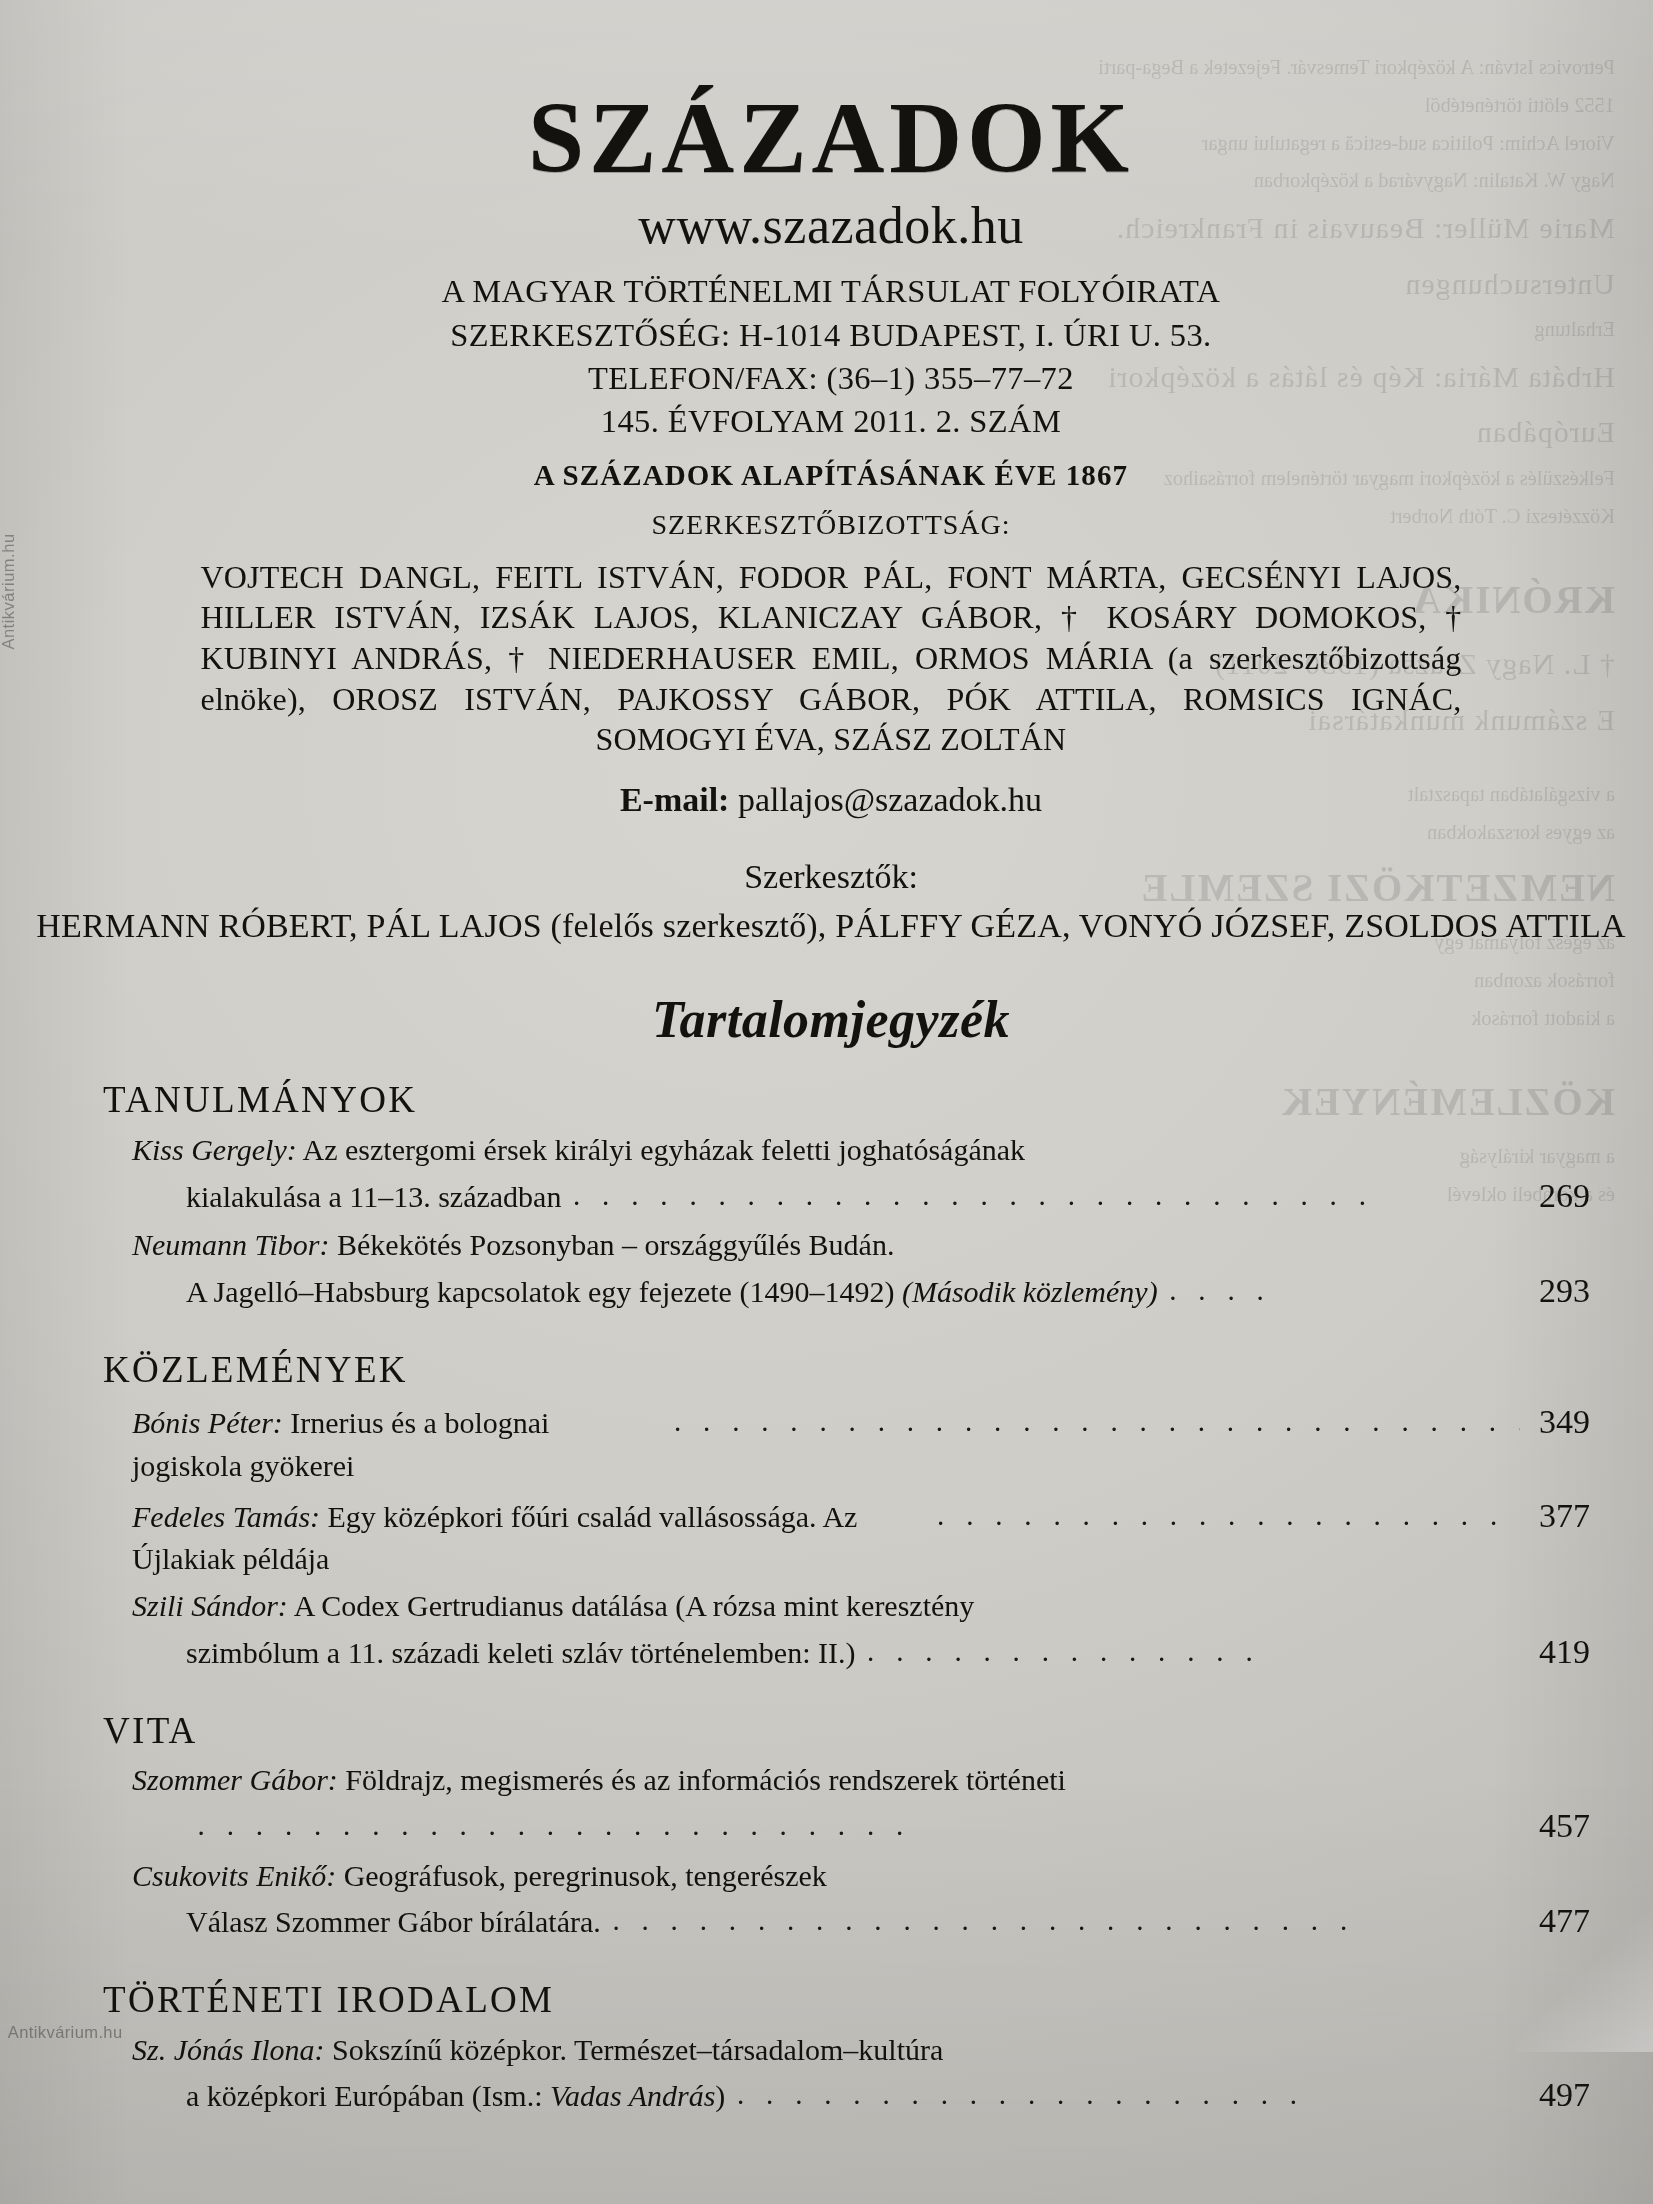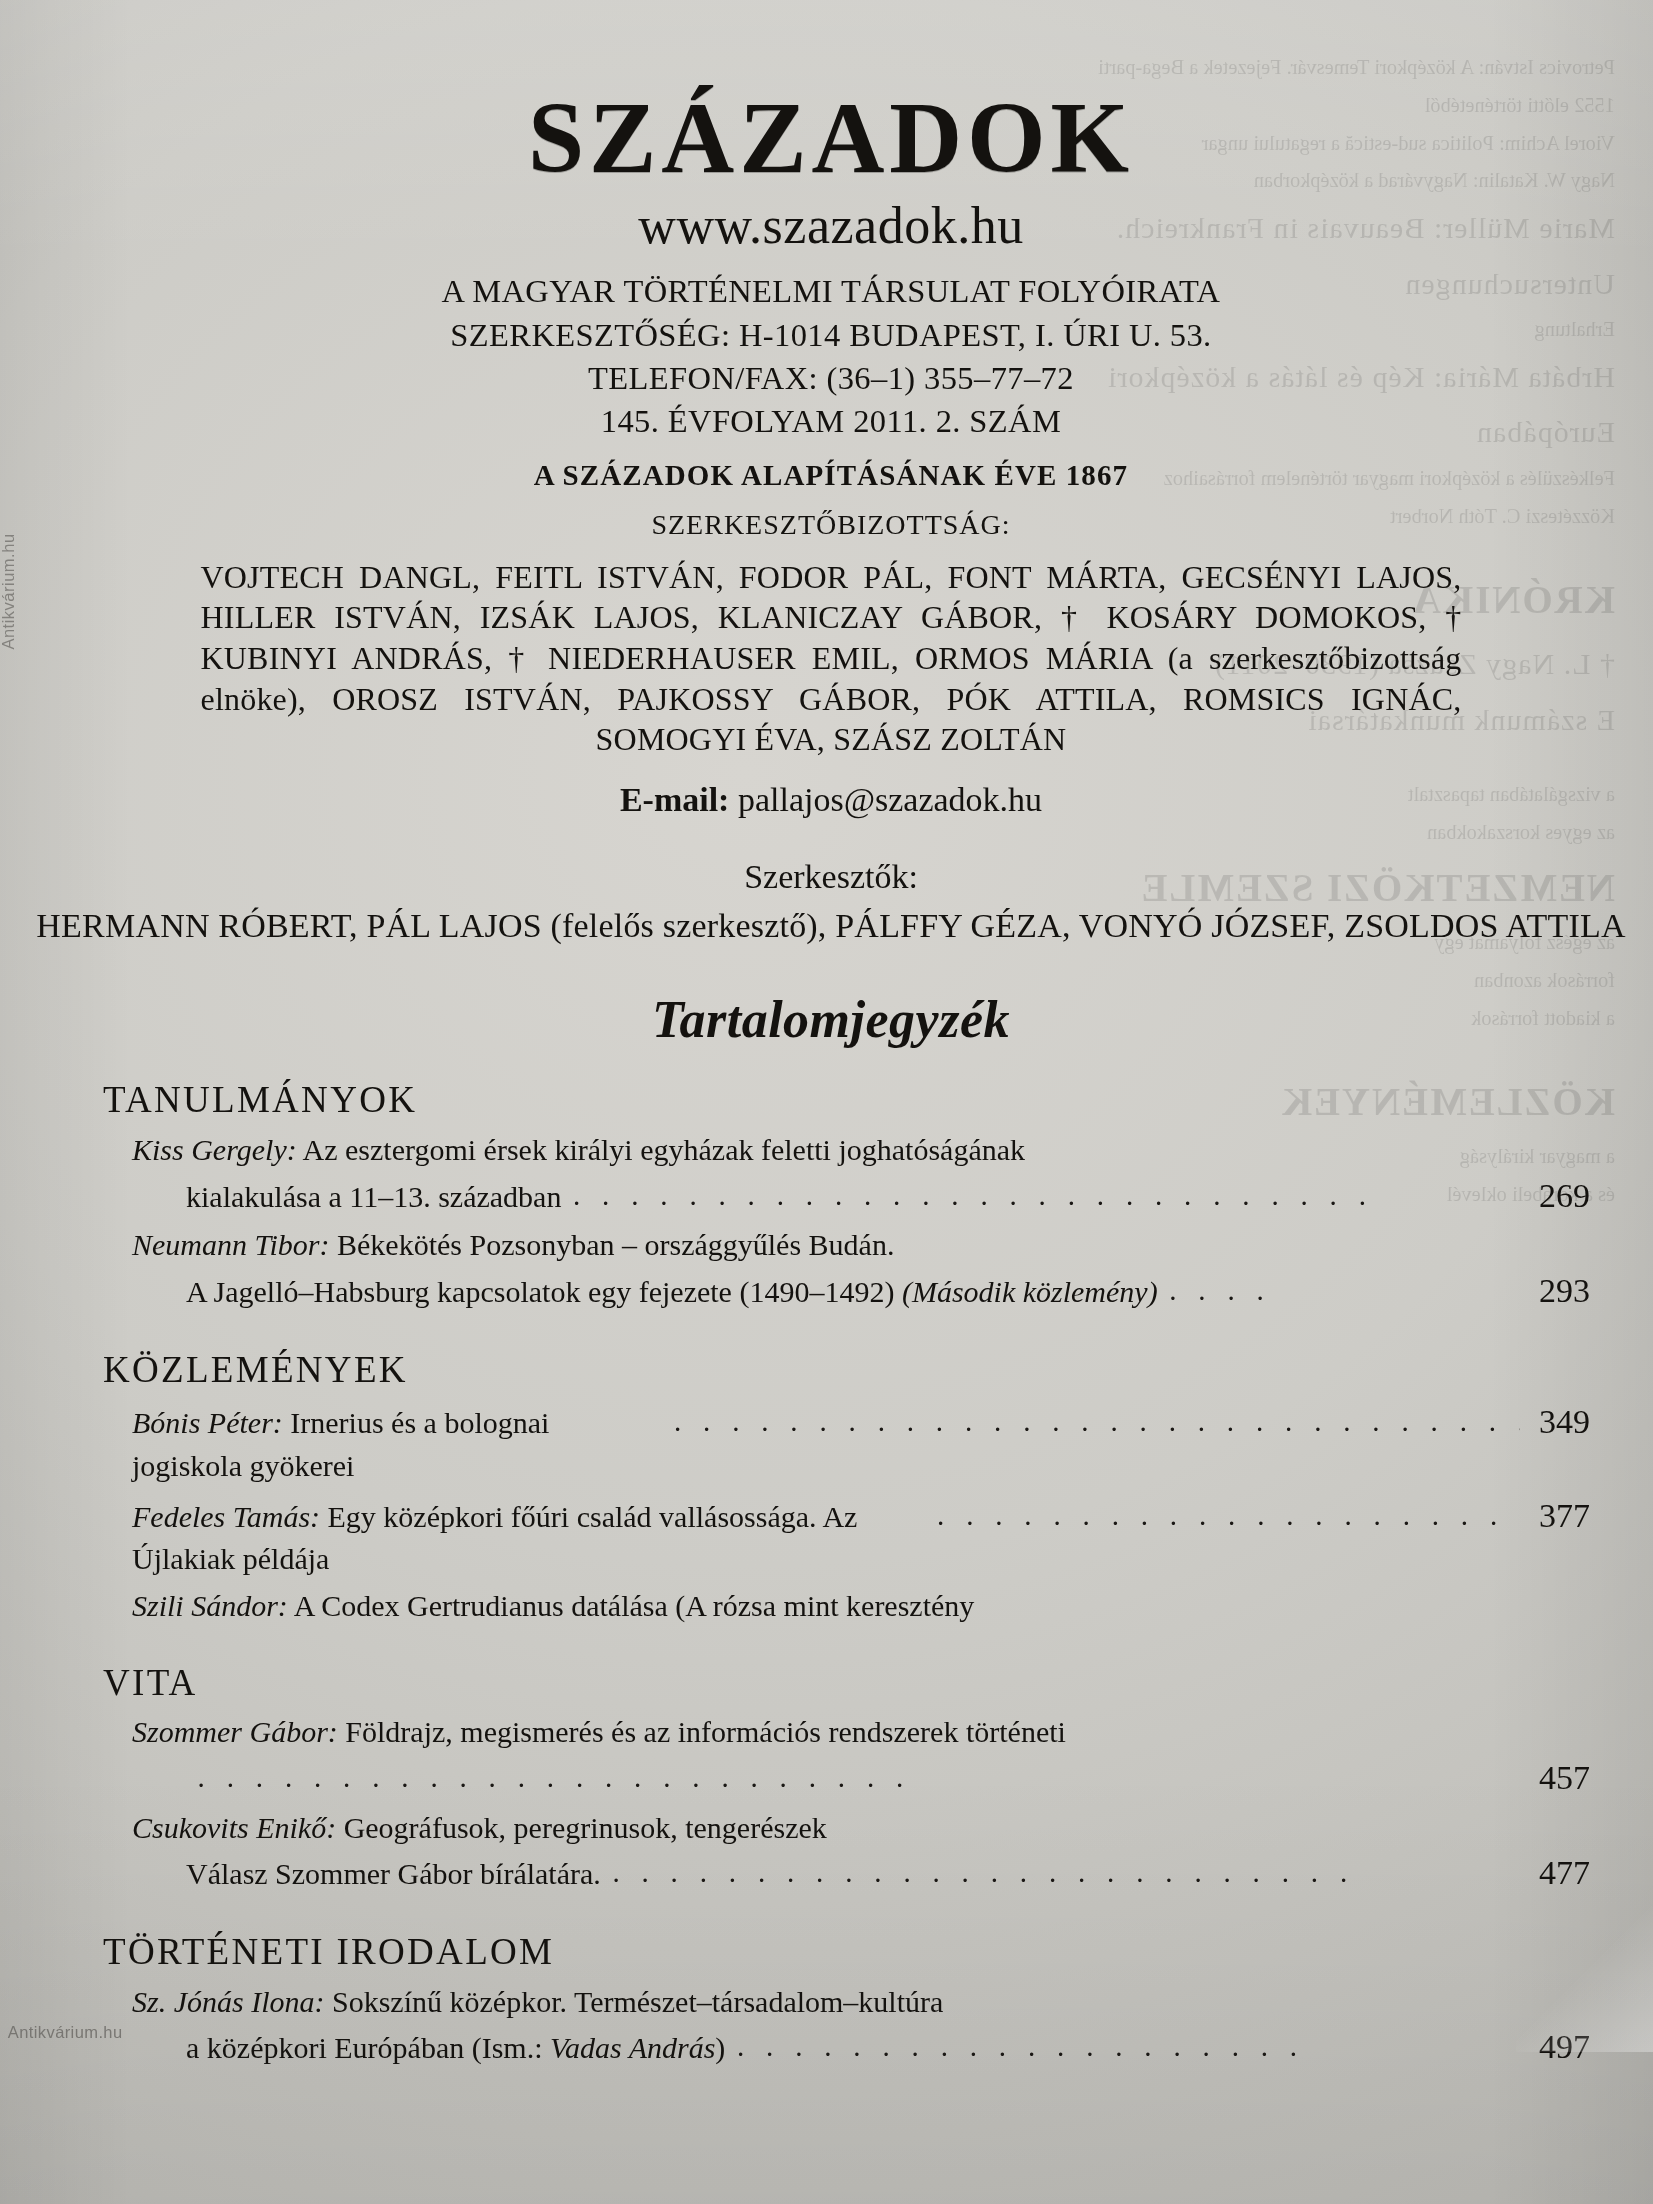--- a/index.html
+++ b/index.html
@@ -347,20 +347,26 @@
           <span class="dots">. . . . . . . . . . . . . . . . . . . . . . . .</span>
           <span class="pageno">377</span>
         </div>
       </div>
 
       <div class="entry">
         <div class="line">
           <span class="txt"><span class="author">Szili Sándor:</span><span> A Codex Gertrudianus datálása (A rózsa mint keresztény</span></span>
           <span class="nodots"></span>
         </div>
+        <div class="line">
+          <span class="indent"></span>
+          <span class="txt">szimbólum a 11. századi keleti szláv történelemben: II.)</span>
+          <span class="dots">. . . . . . . . . . . . . .</span>
+          <span class="pageno">419</span>
+        </div>
       </div>
     </div>
 
     <div class="section">
       <div class="section-title">VITA</div>
 
       <div class="entry">
         <div class="line">
           <span class="txt"><span class="author">Szommer Gábor:</span><span> Földrajz, megismerés és az információs rendszerek történeti</span></span>
           <span class="nodots"></span>

